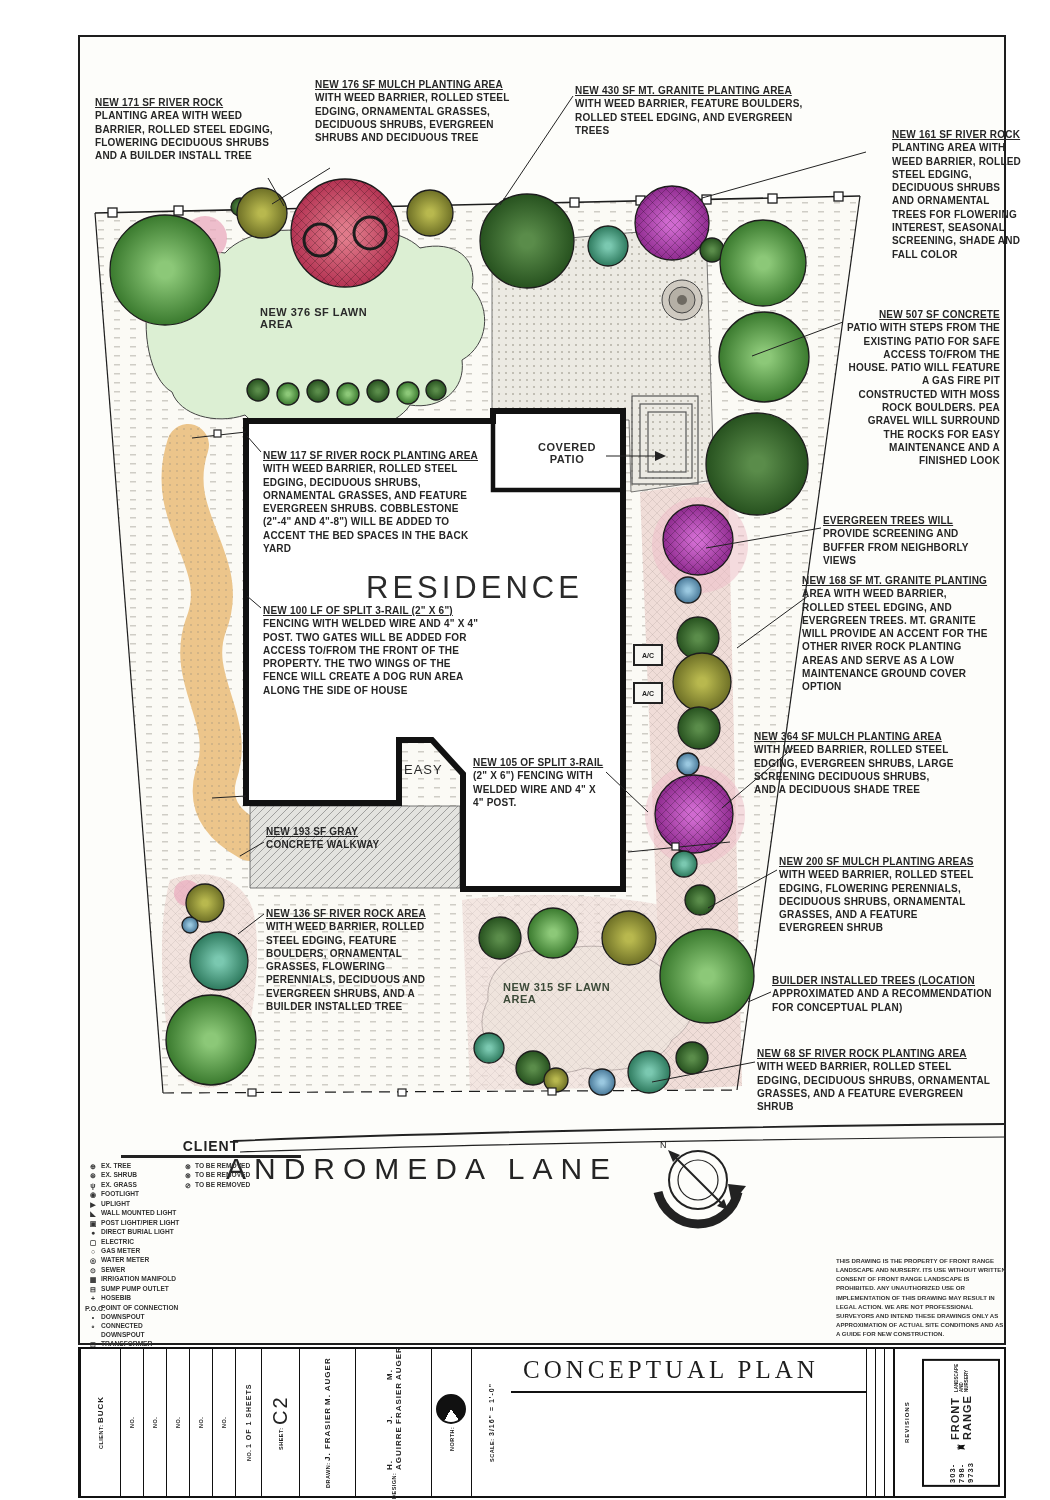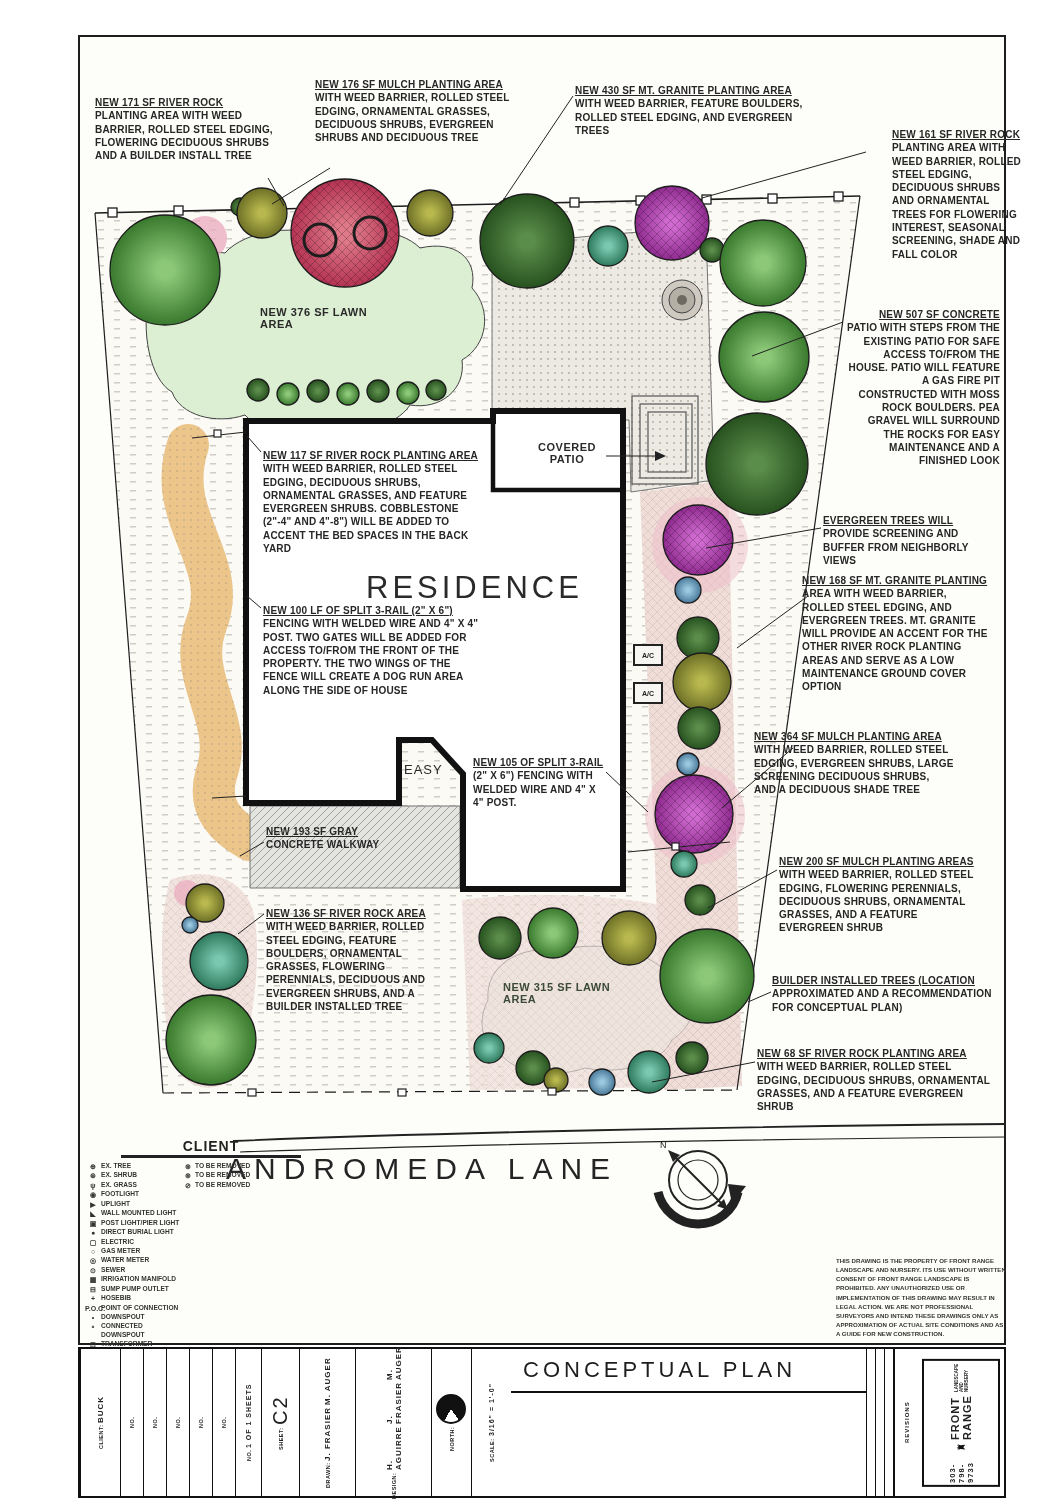--- a/index.html
+++ b/index.html
@@ -51,21 +51,21 @@
   
   .tblock{position:absolute;left:78px;top:1347px;width:928px;height:151px;border:2.5px solid #111;
           box-sizing:border-box;display:flex;background:#fff;}
   .tb-col{border-right:1.5px solid #111;box-sizing:border-box;display:flex;align-items:center;justify-content:center;
           writing-mode:vertical-rl;transform:rotate(180deg);font-size:8px;font-weight:bold;letter-spacing:1px;
           padding:3px 1px;gap:2px;}
   .tb-col .lab{font-size:5.5px;letter-spacing:.5px;}
   .tb-sheetno{font-size:20px;letter-spacing:2px;font-weight:normal;}
   .tb-title-box{flex:1;display:flex;flex-direction:column;border-right:1.5px solid #111;box-sizing:border-box;}
   .tb-title-band{height:42px;border-bottom:2px solid #111;display:flex;align-items:center;padding-left:12px;
-                 font-size:22px;letter-spacing:4px;color:#1d1d1d;}
+                 font-size:25px;letter-spacing:4px;color:#1d1d1d;font-family:Liberation Serif, serif;}
   .tb-thin{width:9px;border-right:1.5px solid #111;box-sizing:border-box;}
   .tb-rev{width:24px;border-right:1.5px solid #111;box-sizing:border-box;display:flex;align-items:center;
           justify-content:center;writing-mode:vertical-rl;transform:rotate(180deg);font-size:6px;font-weight:bold;letter-spacing:1px;}
   .tb-logo{width:86px;display:flex;align-items:center;justify-content:center;padding:4px;box-sizing:border-box;}
   .tb-logo-inner{border:2.5px solid #111;width:100%;height:92%;box-sizing:border-box;display:flex;align-items:center;
                  justify-content:center;writing-mode:vertical-rl;transform:rotate(180deg);gap:3px;padding:2px;}
   .logo-brand{font-size:11px;font-weight:bold;letter-spacing:1px;}
   .logo-sub{font-size:4.5px;font-weight:bold;}
   .logo-phone{font-size:7.5px;font-weight:bold;letter-spacing:1px;}
   .north-icon{width:26px;height:26px;border-radius:50%;border:2px solid #111;

